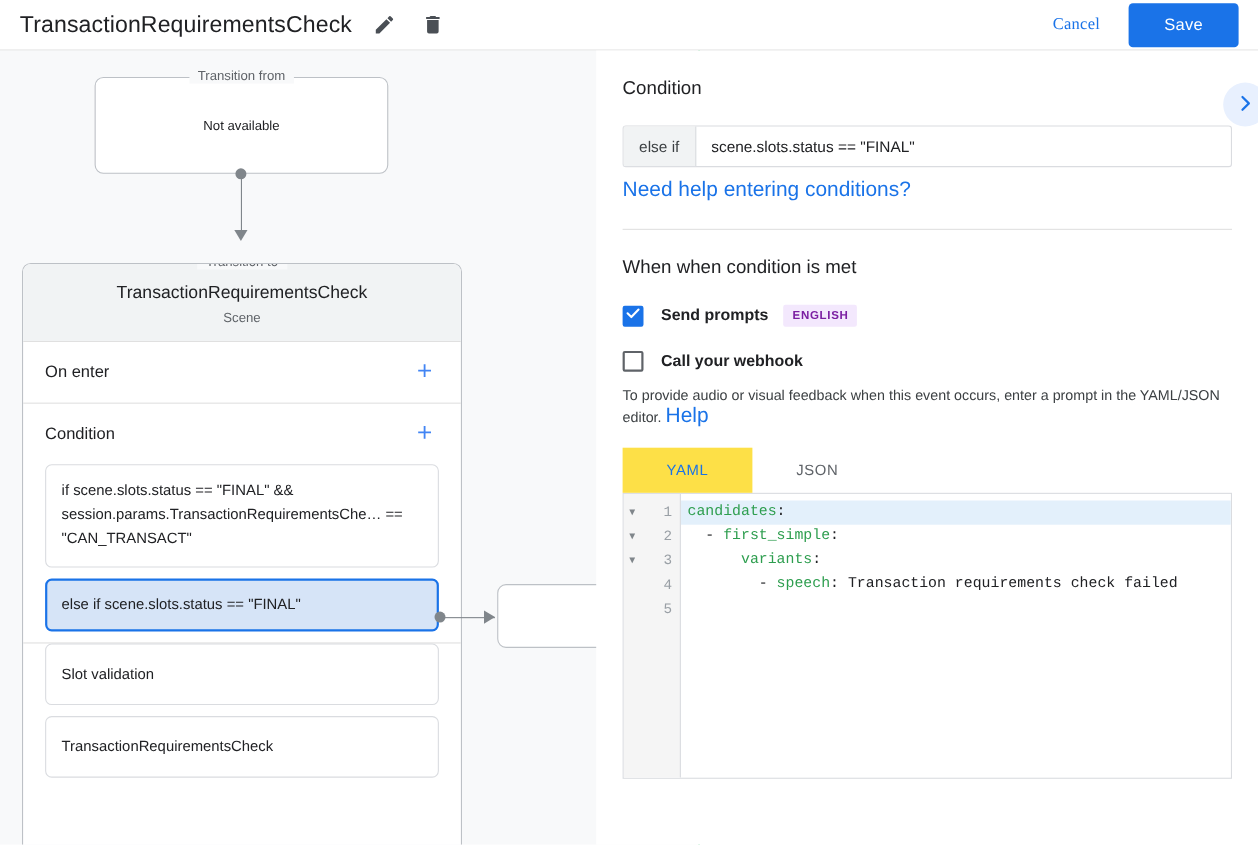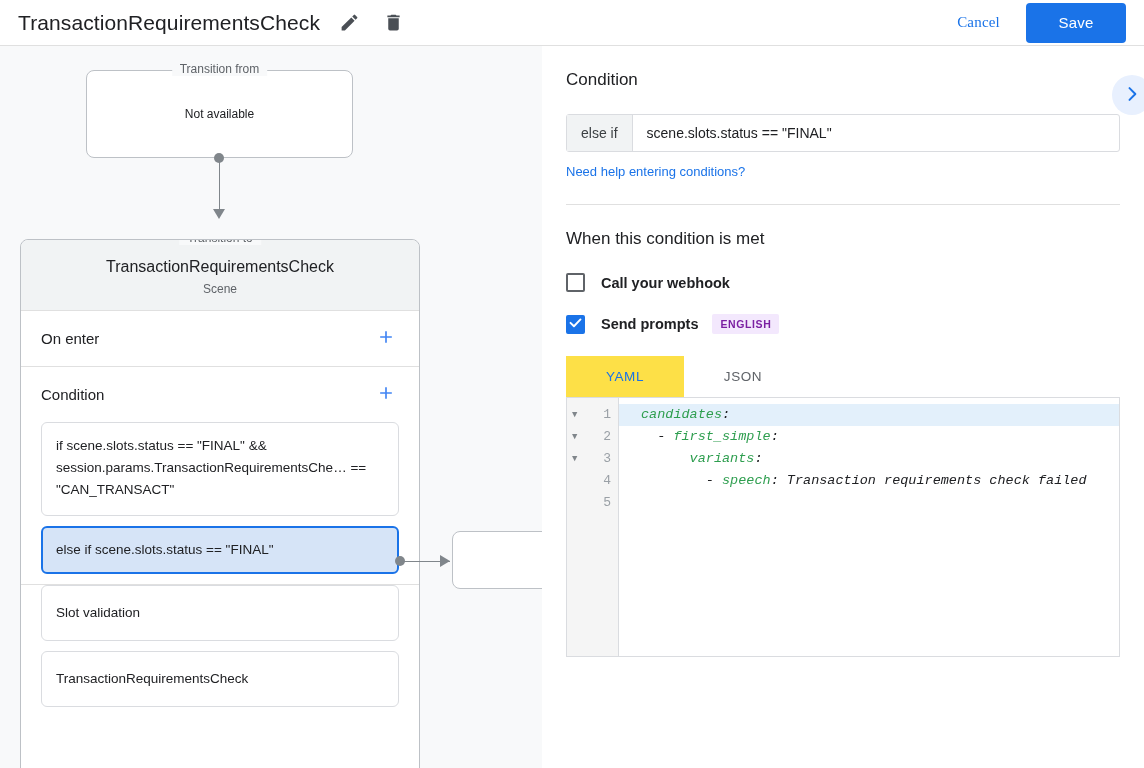--- a/index.html
+++ b/index.html
@@ -183,21 +183,21 @@
     background: #f1f3f4; border-right: 1px solid #dadce0;
     display: flex; align-items: center; padding: 0 14px;
     font-size: 14px; color: #3c4043; white-space: nowrap;
   }
   .cond-input {
     flex: 1 1 auto; border: none; outline: none;
     padding: 0 14px; font-size: 14px; color: #202124;
     font-family: inherit; background: transparent;
   }
   .link {
-    font-size: 13px; color: #1a73e8; text-decoration: none; cursor: pointer;
+    font-size: 19px; color: #1a73e8; text-decoration: none; cursor: pointer;
   }
 
   
   .cb-row { display: flex; align-items: center; margin-bottom: 22px; }
   .cb {
     width: 19px; height: 19px; border-radius: 2px;
     border: 2px solid #5f6368; background: #ffffff;
     cursor: pointer; margin-right: 16px; flex: 0 0 auto;
     display: flex; align-items: center; justify-content: center;
   }
@@ -243,21 +243,21 @@
   }
   .fold {
     position: absolute; left: 5px; top: 0; height: 22px;
     display: flex; align-items: center; color: #80868b; font-size: 9px;
   }
   .code {
     flex: 1 1 auto; padding-top: 6px; overflow: hidden;
     font-family: "Liberation Mono", monospace; font-size: 13.5px;
     color: #202124; white-space: pre;
   }
-  .code-line { height: 22px; line-height: 22px; padding-left: 22px; font-style: italic; }
+  .code-line { height: 22px; line-height: 22px; padding-left: 6px; }
   .code-line.hl { background: #e3f0fb; }
   .k { color: #2e9e4f; }
   .p { color: #202124; }
 </style>
 </head>
 <body>
 
 <div id="app">
 
   <div class="header">
@@ -362,39 +362,43 @@
           <svg width="20" height="20" viewBox="0 0 24 24" fill="none" stroke="#1a73e8" stroke-width="2.4" stroke-linecap="round" stroke-linejoin="round">
             <path d="M9 5l7 7-7 7"></path>
           </svg>
         </span>
       </button>
 
       <div class="panel-divider"></div>
     </div>
 
     <div class="panel-section">
-      <div class="panel-h">When this condition is met</div>
-
-      <div class="cb-row">
-        <span class="cb"></span>
-        <span class="cb-label">Call your webhook</span>
-      </div>
+      <div class="panel-h">When when condition is met</div>
 
       <div class="cb-row">
         <span class="cb checked">
           <span>
             <svg width="15" height="15" viewBox="0 0 24 24" fill="none" stroke="#ffffff" stroke-width="3" stroke-linecap="round" stroke-linejoin="round">
               <path d="M4 12.5l5.5 5.5L20 7"></path>
             </svg>
           </span>
         </span>
         <span class="cb-label">Send prompts</span>
         <span class="badge">ENGLISH</span>
       </div>
 
+      <div class="cb-row">
+        <span class="cb"></span>
+        <span class="cb-label">Call your webhook</span>
+      </div>
+
+      <div class="help-text">
+        <span>To provide audio or visual feedback when this event occurs, enter a prompt in the YAML/JSON editor.</span>
+        <a class="link">Help</a>
+      </div>
 
       <div class="tabs">
         <button class="tab active">YAML</button>
         <button class="tab">JSON</button>
       </div>
 
       <div class="editor">
         <div class="gutter" id="gutter">
             <div class="gutter-line">
               <span class="fold">▼</span>

